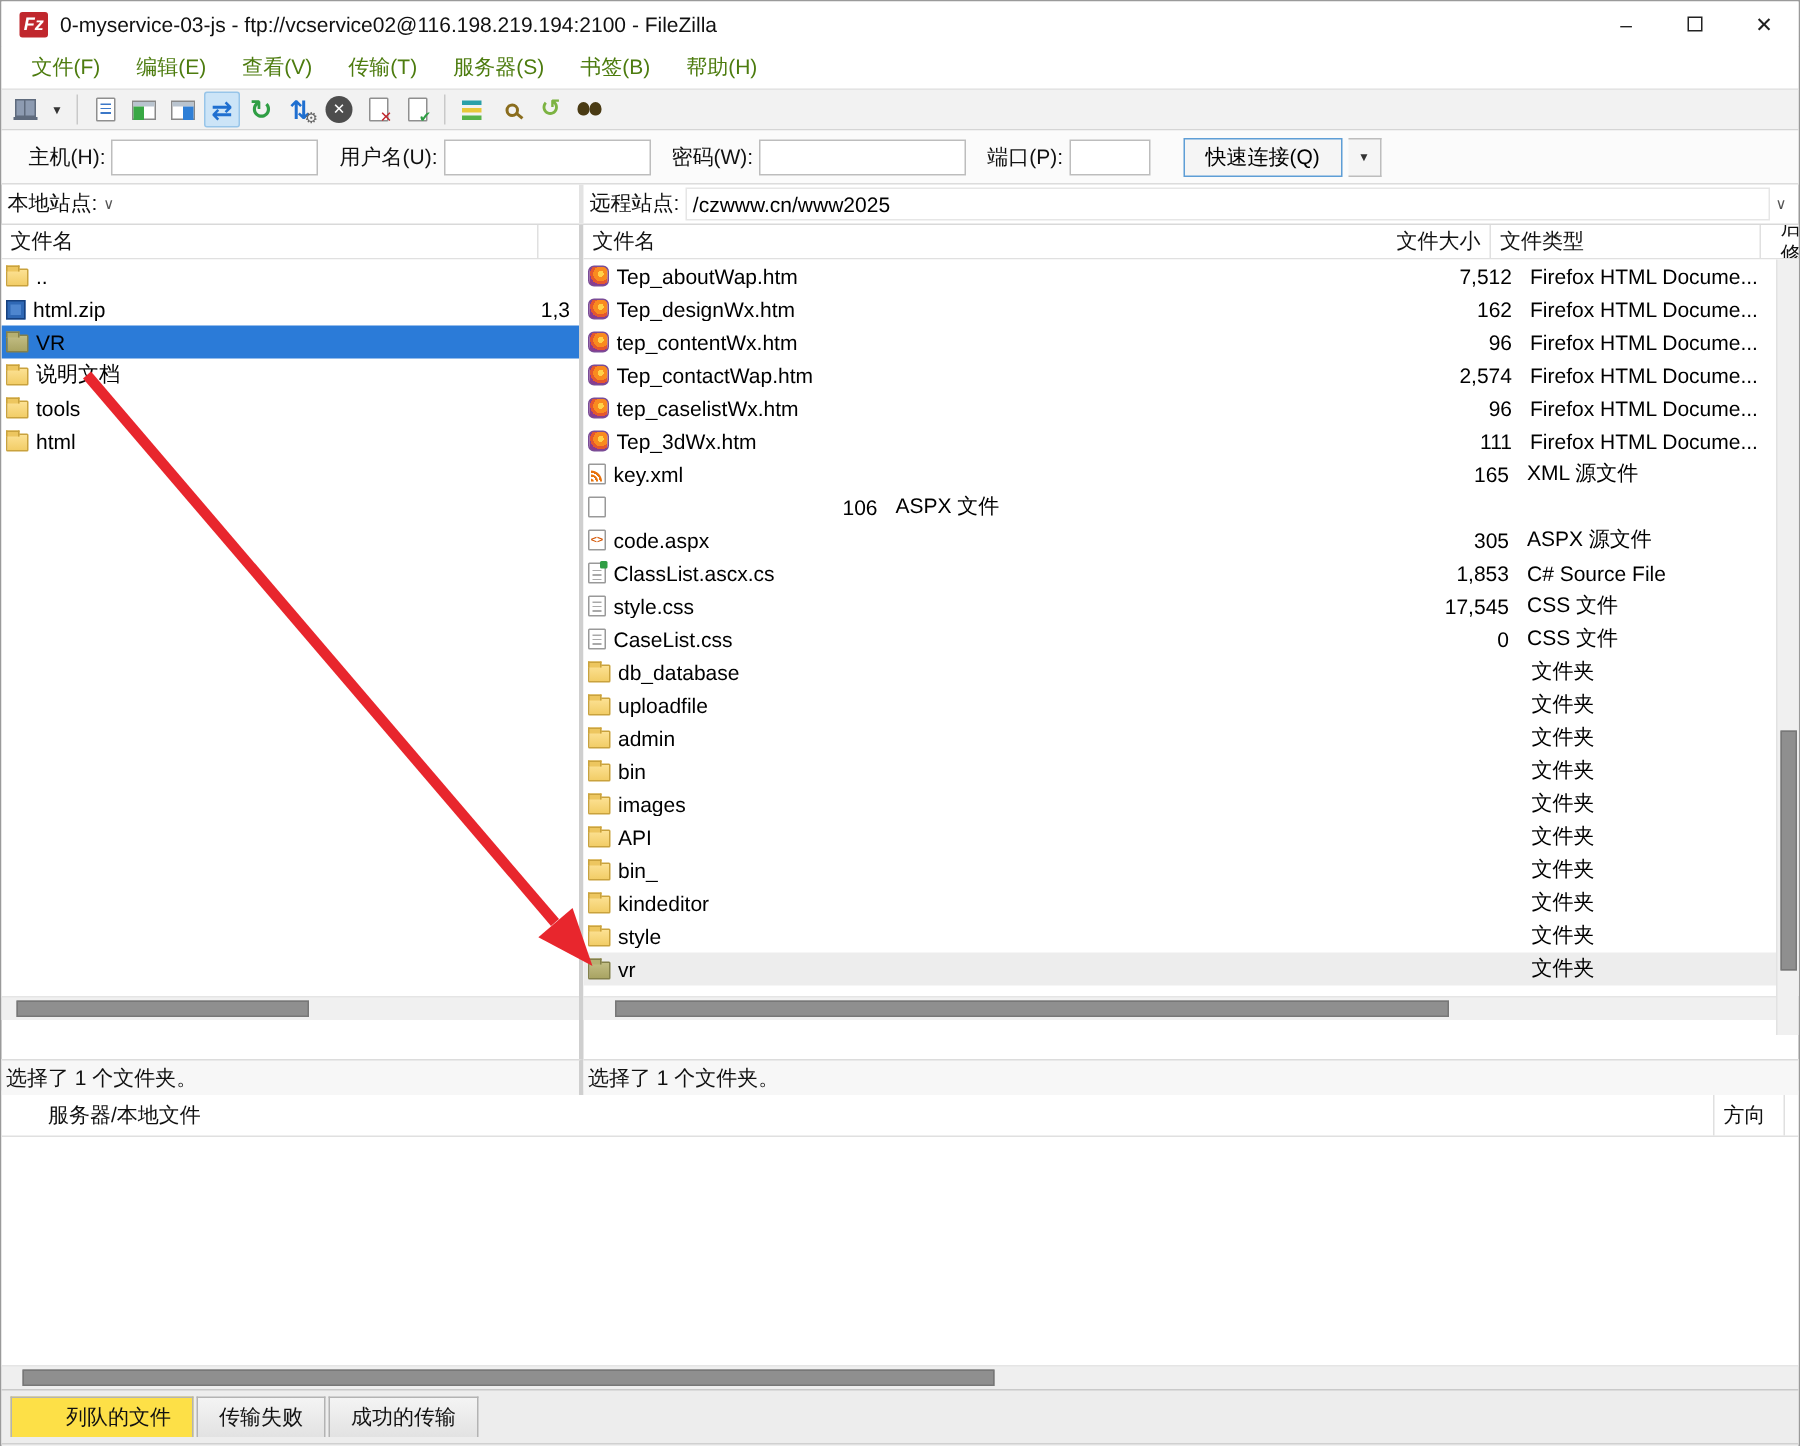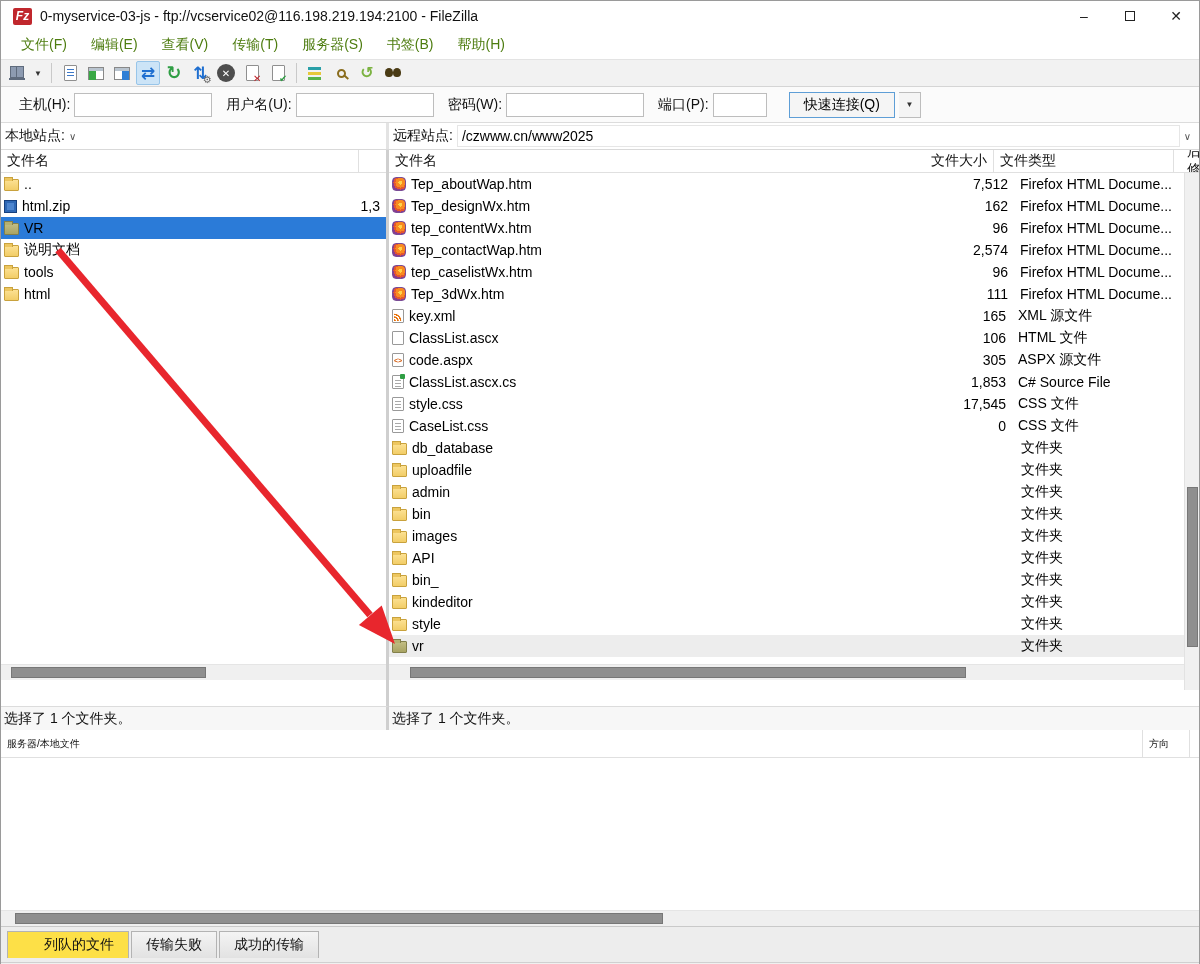--- a/index.html
+++ b/index.html
@@ -121,21 +121,21 @@
   .hthumb { position:absolute; top:2px; height:11px; background:#8f8f8f; border:1px solid #777; }
   .vscroll { position:absolute; top:23px; right:0; width:15px; bottom:16px; background:#f0f0f0; border-left:1px solid #e2e2e2; }
   .vthumb { position:absolute; left:2px; width:11px; background:#8f8f8f; border:1px solid #777; }
 
   .panel-status { height:24px; display:flex; align-items:center; font-size:14px; color:#111; background:#f7f7f7; border-top:1px solid #dcdcdc; padding-left:3px; }
   .status-row { display:flex; height:24px; border-bottom:3px solid #e3e3e3; }
   .status-cell-l { width:388px; border-right:3px solid #cfcfcf; }
   .status-cell-r { flex:1; }
 
   
-  .queue-header { height:28px; display:flex; align-items:center; background:#fff; border-bottom:1px solid #e0e0e0; font-size:10px; color:#111; }
+  .queue-header { height:28px; display:flex; align-items:center; background:#fff; border-bottom:1px solid #e0e0e0; font-size:14px; color:#111;padding-left:25px; }
   .qh-cell { padding:0 6px; height:100%; display:flex; align-items:center; }
   .qh-server { flex:1; }
   .qh-dir { width:47px; border-left:1px solid #e0e0e0; }
   .qh-tail { width:10px; border-left:1px solid #e0e0e0; height:100%; }
   .queue-body { height:152px; background:#fff; }
   .queue-hscroll { height:16px; background:#efefef; position:relative; border-top:1px solid #e5e5e5; }
 
   
   .tabbar { height:36px; background:#ededed; border-top:1px solid #c9c9c9; padding:4px 0 0 6px; display:flex; gap:2px; }
   .tab { height:27px; padding:0 14px; display:flex; align-items:center; font-size:14px; color:#111; background:linear-gradient(#f4f4f4,#e2e2e2); border:1px solid #b3b3b3; border-bottom:none; }
@@ -350,23 +350,22 @@
           </div>
           <div class="frow">
             <span class="fi fi-doc fi-xml"></span>
             <span class="fname r-name">key.xml</span>
             <span class="r-size">165</span>
             <span class="r-type">XML 源文件</span>
             <span class="r-mod">2</span>
           </div>
           <div class="frow">
             <span class="fi fi-doc"></span>
-            <span class="fname r-name">ClassList.ascx</span>
             <span class="r-size">106</span>
-            <span class="r-type">HTML 文件</span>
+            <span class="r-type">ASPX 文件</span>
             <span class="r-mod">2</span>
           </div>
           <div class="frow">
             <span class="fi fi-doc fi-aspx"></span>
             <span class="fname r-name">code.aspx</span>
             <span class="r-size">305</span>
             <span class="r-type">ASPX 源文件</span>
             <span class="r-mod">2</span>
           </div>
           <div class="frow">

